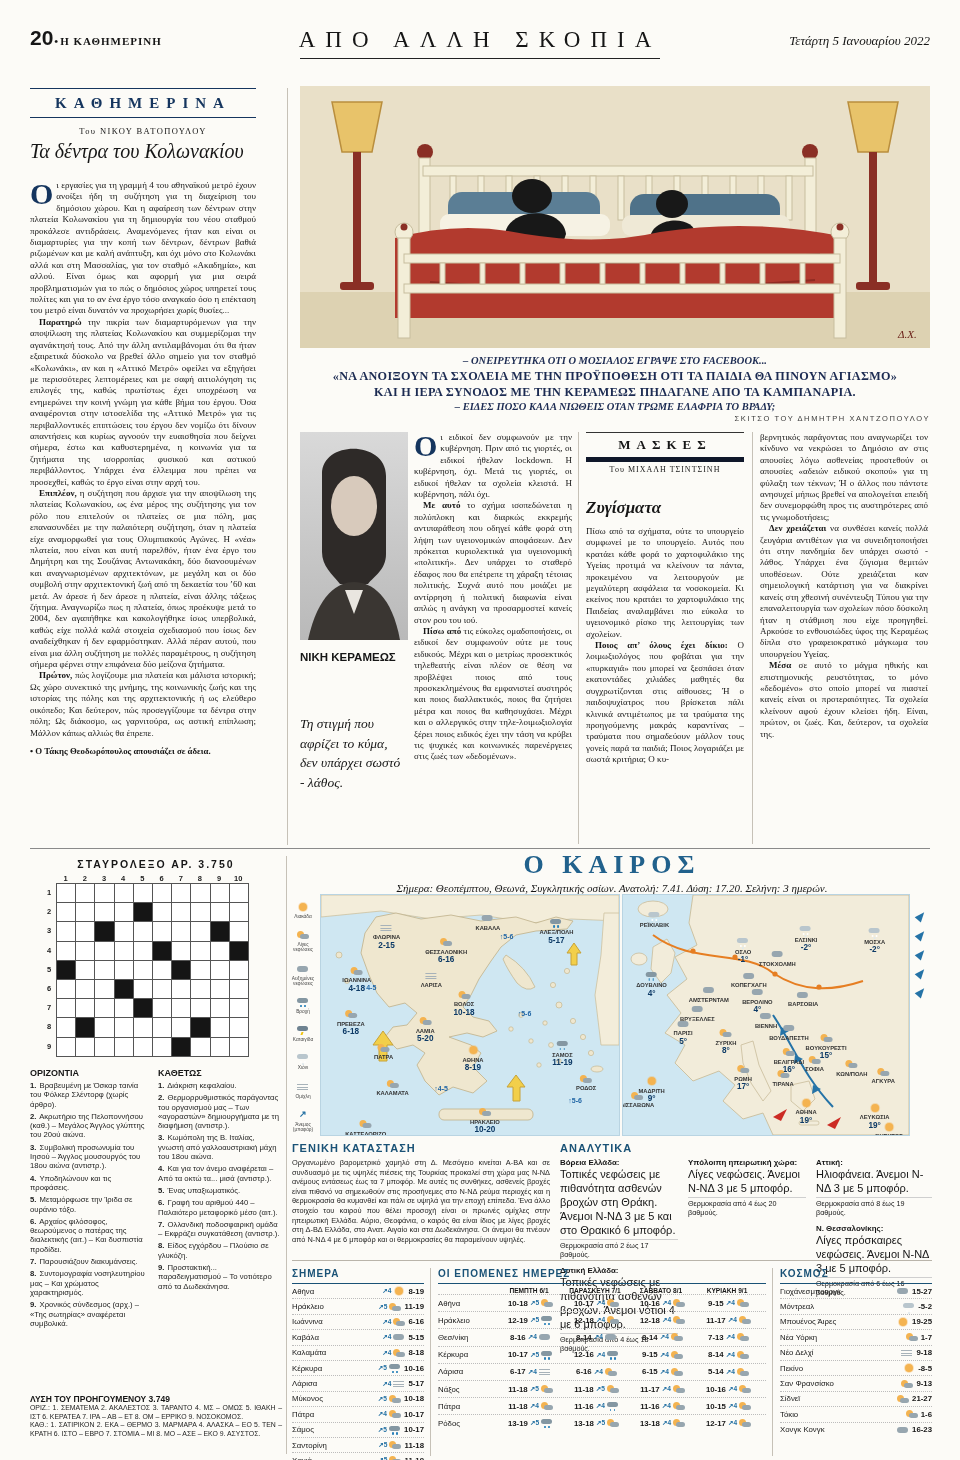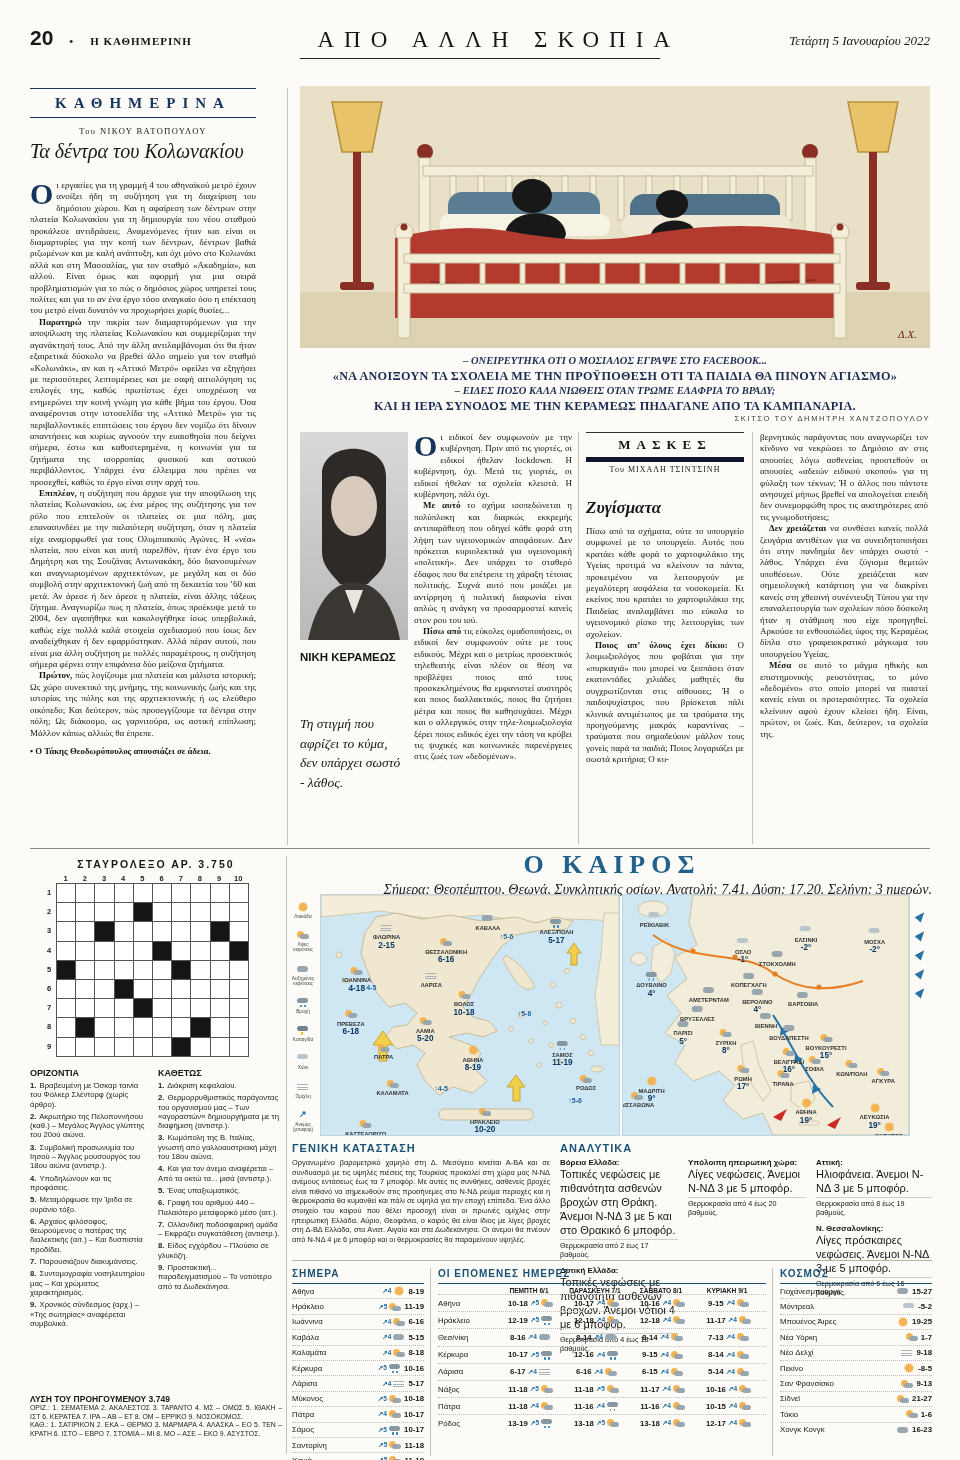--- a/index.html
+++ b/index.html
@@ -5,21 +5,21 @@
   html,body{margin:0;padding:0;background:#e9e9e9}
   .page{position:relative;width:960px;height:1460px;margin:0 auto;background:#fcfbf7;
         font-family:"Liberation Serif",serif;color:#161616;overflow:hidden}
   .abs{position:absolute}
   .rule{position:absolute;background:#555;height:1px}
   .vrule{position:absolute;background:#c6c1b7;width:1px}
 
   
   .pnum{font-size:21px;font-weight:bold;font-family:"Liberation Sans",sans-serif}
   .brand{font-size:11px;font-weight:bold;letter-spacing:1px}
-  .secttitle{font-size:23px;letter-spacing:10px;text-align:right;white-space:nowrap}
+  .secttitle{font-size:23px;letter-spacing:10px;text-align:center;white-space:nowrap}
   .pdate{font-style:italic;font-size:13px;text-align:right}
 
   
   .kathbox{border-top:1.5px solid #15355e;border-bottom:1.5px solid #15355e;color:#15355e;
            text-align:center;font-size:15px;letter-spacing:7px;padding:6px 0 5px;font-weight:bold}
   .byline{text-align:center;font-size:8.5px;letter-spacing:1.4px;margin-top:4px}
   .ltitle{font-size:20px;font-style:italic;line-height:23px}
   .bp{font-size:9px;line-height:11.4px;text-align:justify;margin:0;text-indent:9px}
   .bp.first{text-indent:0}
   .drop{float:left;font-size:30px;line-height:25px;padding:1px 3px 0 0;color:#15355e;font-weight:bold}
@@ -54,21 +54,21 @@
   .xc{border-right:1px solid #555;border-bottom:1px solid #555;background:#fff}
   .xb{background:#151515}
   .clhead{font-weight:bold;font-size:9px;font-family:"Liberation Sans",sans-serif;margin-bottom:3px}
   .clue{font-size:7.7px;line-height:9.3px;font-family:"Liberation Sans",sans-serif;margin-bottom:3px;color:#1c1c1c}
   .clue b{margin-right:1px}
   .soltitle{font-weight:bold;font-size:8.5px;font-family:"Liberation Sans",sans-serif}
   .sol{font-size:6.9px;line-height:8.7px;font-family:"Liberation Sans",sans-serif;text-align:justify;color:#222}
 
   
   .wtitle{font-size:26px;color:#21618c;letter-spacing:6px;text-align:center;font-weight:bold}
-  .winfo{font-size:14px;font-style:italic;text-align:right}
+  .winfo{font-size:11px;font-style:italic;text-align:center}
   .wh{color:#1a5276;font-weight:bold;font-size:11px;letter-spacing:1px;font-family:Liberation Sans, sans-serif}
   .thead{color:#1a5276;font-weight:bold;font-size:10px;letter-spacing:1px;font-family:"Liberation Sans",sans-serif;
          border-bottom:1px solid #1a5276;padding-bottom:4px}
   .gentext{font-size:7.4px;line-height:9.6px;text-align:justify;font-family:"Liberation Sans",sans-serif;color:#1d1d1d}
   .region{margin-bottom:7px;font-family:"Liberation Sans",sans-serif}
   .rname{font-weight:bold;font-size:7.9px}
   .rtext{font-size:11px;line-height:14px}
   .rtemp{font-size:7.2px;border-top:1px solid #cfcfcf;margin-top:2px;padding-top:1px}
 
   .map{position:absolute;background:#cfe7f2;overflow:hidden;border:1px solid #b9d4e2}
@@ -108,21 +108,21 @@
      background:repeating-linear-gradient(#a7b2b9 0 1px,transparent 1px 2.6px)}
   .ic-wind::before{content:"↗";position:absolute;left:2px;top:-2px;color:#2471a3;font-weight:bold;font-size:9px}
   .bluearrow{width:0;height:0;border-left:4px solid transparent;border-right:4px solid transparent;
      border-bottom:10px solid #2573a7;transform:rotate(40deg);margin:9px auto}
 </style>
 </head>
 <body>
 
 <div class="page">
 
-  <div class="abs" style="left:30px;top:26px;display:flex;align-items:baseline;gap:16px">
+  <div class="abs" style="left:30px;top:26px;display:flex;align-items:baseline;gap:1px">
     <span class="pnum">20</span>
     <span class="brand">•</span>
     <span class="brand">Η ΚΑΘΗΜΕΡΙΝΗ</span>
   </div>
   <div class="abs secttitle" style="left:280px;top:27px;width:400px">ΑΠΟ ΑΛΛΗ ΣΚΟΠΙΑ</div>
   <div class="abs pdate" style="left:700px;top:33px;width:230px">Τετάρτη 5 Ιανουαρίου 2022</div>
   <div class="rule" style="left:300px;top:58px;width:360px;background:#222"></div>
 
   <div class="abs kathbox" style="left:30px;top:88px;width:226px">ΚΑΘΗΜΕΡΙΝΑ</div>
   <div class="abs byline" style="left:30px;top:122px;width:226px">Του ΝΙΚΟΥ ΒΑΤΟΠΟΥΛΟΥ</div>
@@ -205,22 +205,22 @@
           <rect x="420" y="177" width="5" height="21"></rect>
         <rect x="460" y="177" width="5" height="21"></rect>
           <rect x="500" y="177" width="5" height="21"></rect>
       </g>
       <text x="598" y="252" font-size="11" font-style="italic" fill="#6b2018" font-family="Liberation Serif,serif">Δ.Χ.</text>
     </svg>
   </div>
   <div class="abs" style="left:300px;top:354px;width:630px" id="cartoon-caption">
       <div class="capline capsm">– ΟΝΕΙΡΕΥΤΗΚΑ ΟΤΙ Ο ΜΟΣΙΑΛΟΣ ΕΓΡΑΨΕ ΣΤΟ FACEBOOK...</div>
       <div class="capline caplg">«ΝΑ ΑΝΟΙΞΟΥΝ ΤΑ ΣΧΟΛΕΙΑ ΜΕ ΤΗΝ ΠΡΟΫΠΟΘΕΣΗ ΟΤΙ ΤΑ ΠΑΙΔΙΑ ΘΑ ΠΙΝΟΥΝ ΑΓΙΑΣΜΟ»</div>
+      <div class="capline caplg">ΚΑΙ Η ΙΕΡΑ ΣΥΝΟΔΟΣ ΜΕ ΤΗΝ ΚΕΡΑΜΕΩΣ ΠΗΔΑΓΑΝΕ ΑΠΟ ΤΑ ΚΑΜΠΑΝΑΡΙΑ.</div>
       <div class="capline capsm">– ΕΙΔΕΣ ΠΟΣΟ ΚΑΛΑ ΝΙΩΘΕΙΣ ΟΤΑΝ ΤΡΩΜΕ ΕΛΑΦΡΙΑ ΤΟ ΒΡΑΔΥ;</div>
-      <div class="capline caplg">ΚΑΙ Η ΙΕΡΑ ΣΥΝΟΔΟΣ ΜΕ ΤΗΝ ΚΕΡΑΜΕΩΣ ΠΗΔΑΓΑΝΕ ΑΠΟ ΤΑ ΚΑΜΠΑΝΑΡΙΑ.</div>
     </div>
   <div class="abs credit" style="left:560px;top:414px;width:370px">ΣΚΙΤΣΟ ΤΟΥ ΔΗΜΗΤΡΗ ΧΑΝΤΖΟΠΟΥΛΟΥ</div>
 
   <div class="abs" style="left:300px;top:432px;width:108px;height:208px;background:#c9c9c9">
     <svg width="108" height="208" viewBox="0 0 108 208">
       <defs>
           <linearGradient id="pg" x1="0" y1="0" x2="0" y2="1">
         <stop offset="0" stop-color="#d9d9d9"></stop>
             <stop offset="1" stop-color="#b9b9b9"></stop>
           </linearGradient>

